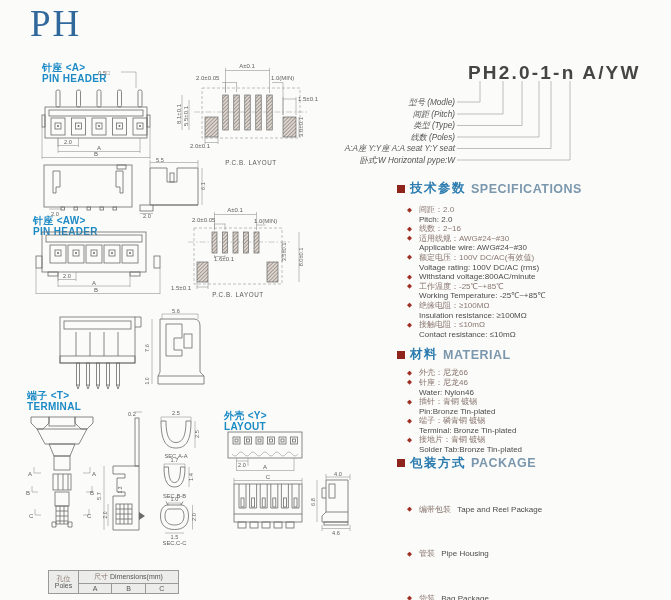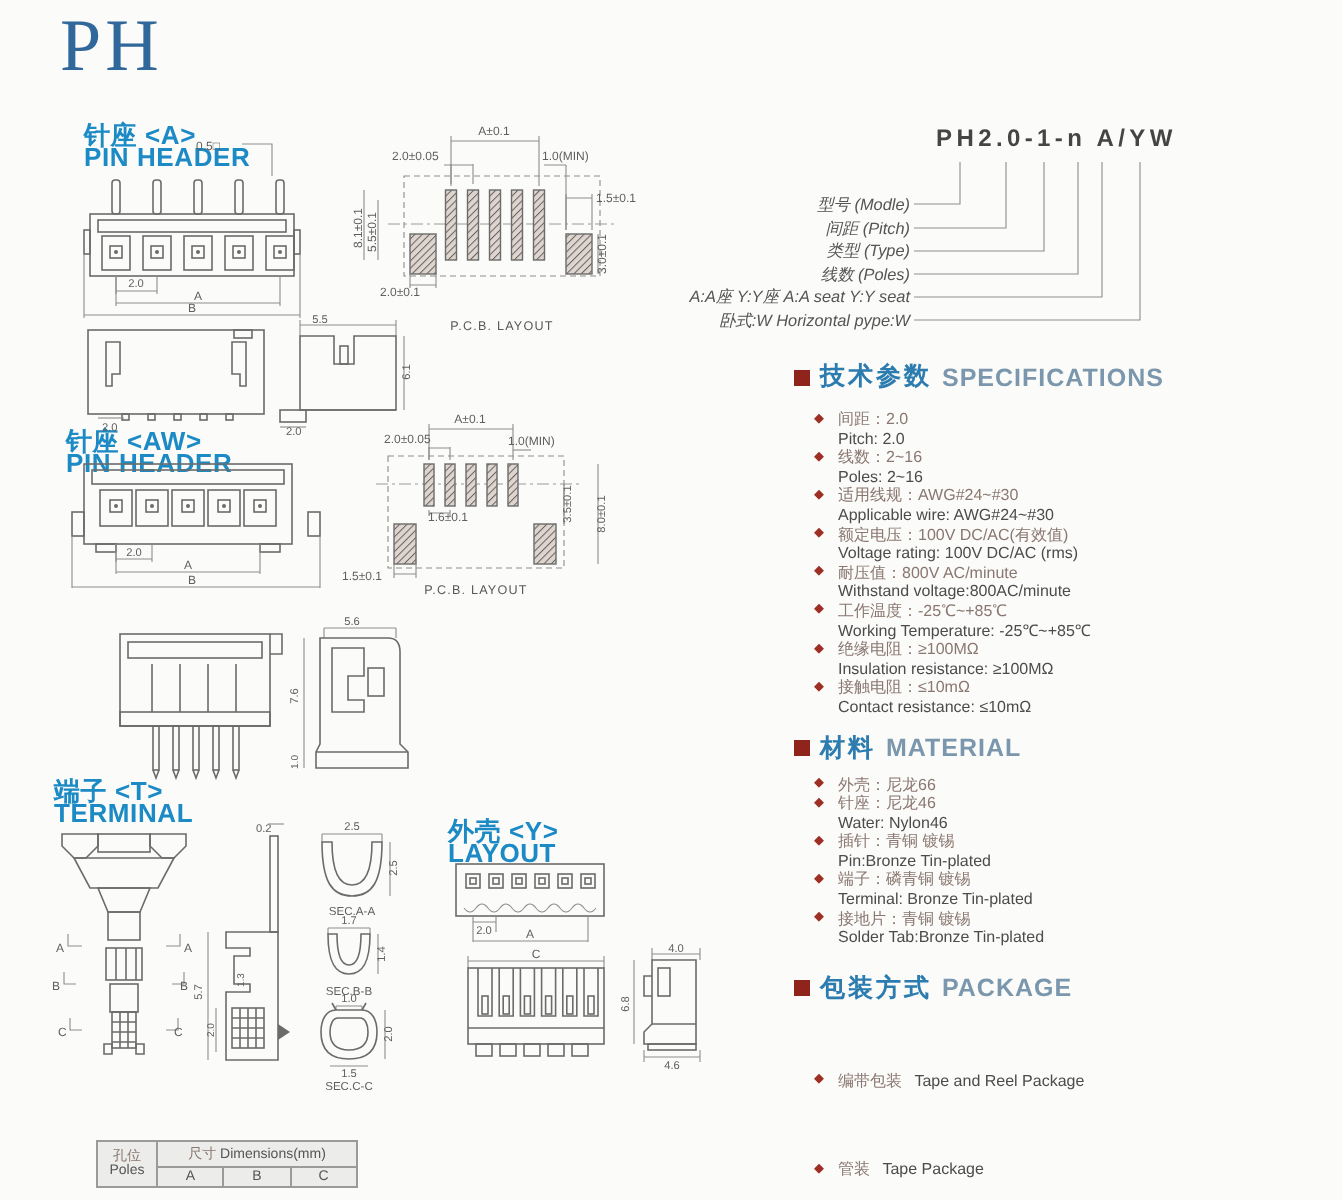--- a/index.html
+++ b/index.html
@@ -3,41 +3,41 @@
 <meta charset="utf-8">
 <style>
   * { margin:0; padding:0; box-sizing:border-box; }
   html,body { background:#ffffff; }
   body { font-family:"Liberation Sans", sans-serif; }
   .page { position:relative; width:671px; height:600px; background:#fbfbf9; overflow:hidden; margin:0 auto; }
   .abs { position:absolute; }
 
   .page-title { left:30px; top:2px; font-family:"Liberation Serif", serif; font-size:37px; color:#31689b; letter-spacing:2px; }
 
-  .sec-label { font-weight:bold; font-size:13px; line-height:10.5px; color:#1b8ac5; letter-spacing:.3px; white-space:nowrap; }
+  .sec-label { font-weight:bold; font-size:10px; line-height:10.5px; color:#1b8ac5; letter-spacing:.3px; white-space:nowrap; }
 
   
-  .partnum { left:468px; top:62px; font-size:12px; font-weight:bold; color:#454545; letter-spacing:2.2px; white-space:nowrap; }
+  .partnum { left:468px; top:62px; font-size:19px; font-weight:bold; color:#454545; letter-spacing:2.2px; white-space:nowrap; }
   .callouts { top:97px; right:216px; text-align:right; font-size:8.2px; line-height:11.6px; color:#555; white-space:nowrap;font-style:italic; }
 
   
   .spec-col { left:397px; top:180px; width:274px; }
   .sec-hdr { display:flex; align-items:center; gap:5px; font-weight:bold; font-size:12.5px; white-space:nowrap;text-align:center; }
   .sec-hdr .sq { width:8px; height:8px; background:#8e241b; flex:0 0 auto; }
   .sec-hdr .cn { color:#2c7cb0; letter-spacing:1.5px; }
   .sec-hdr .en { color:#7b97ad; letter-spacing:.5px; }
   .items { margin:8px 0 0 8px; }
   .spec-item { position:relative; padding-left:14px; font-size:8px; line-height:9.6px; white-space:nowrap; }
   .spec-item .dia { position:absolute; left:2px; top:-0.5px; color:#9e2f24; font-size:6.5px; }
   .spec-item .cn { color:#8a7770; }
   .spec-item .en { color:#4c4c4c; }
   .pkg .spec-item { line-height:12.6px;margin-top:32px; }
   .pkg .spec-item .cn { margin-right:4px; }
   .pkg .spec-item .en { display:inline; }
-  .mt-mat { margin-top:7px; } .mt-mat-items { margin-top:5px; } .mt-pkg { margin-top:12px; } .mt-pkg-items { margin-top:4px; }
+  .mt-mat { margin-top:7px; } .mt-mat-items { margin-top:5px; } .mt-pkg { } .mt-pkg-items { margin-top:4px; }
 
   
   .dwg { position:absolute; overflow:visible; }
   .dwg path, .dwg rect, .dwg line, .dwg polyline, .dwg circle { fill:none; stroke:#6b6b6b; stroke-width:.8; }
   .dwg .dl { stroke:#8d8d8d; stroke-width:.55; }
   .dwg .dash { stroke:#8d8d8d; stroke-width:.55; stroke-dasharray:3 2; }
   .dwg .cl { stroke:#9a9a9a; stroke-width:.5; stroke-dasharray:6 2 1.5 2; }
   .dwg .pad { fill:url(#hx); stroke:#6b6b6b; stroke-width:.7; }
   .dwg .dot { fill:#6b6b6b; stroke:none; }
   .dwg text { stroke:none; fill:#5f5f5f; font-size:6px; font-family:"Liberation Sans", sans-serif; }
@@ -474,39 +474,37 @@
 
         <div class="spec-item">
           <span class="dia">◆</span>
           <div class="cn">间距：2.0</div>
           <div class="en">Pitch: 2.0</div>
         </div>
 
         <div class="spec-item">
           <span class="dia">◆</span>
           <div class="cn">线数：2~16</div>
-          <div class="en">Poles: 2~16</div>
         </div>
 
         <div class="spec-item">
           <span class="dia">◆</span>
           <div class="cn">适用线规：AWG#24~#30</div>
           <div class="en">Applicable wire: AWG#24~#30</div>
         </div>
 
         <div class="spec-item">
           <span class="dia">◆</span>
           <div class="cn">额定电压：100V DC/AC(有效值)</div>
           <div class="en">Voltage rating: 100V DC/AC (rms)</div>
         </div>
 
 
         <div class="spec-item">
           <span class="dia">◆</span>
-          <div class="cn">耐压值：800V AC/minute</div>
           <div class="en">Withstand voltage:800AC/minute</div>
         </div>
 
         <div class="spec-item">
           <span class="dia">◆</span>
           <div class="cn">工作温度：-25℃~+85℃</div>
           <div class="en">Working Temperature: -25℃~+85℃</div>
         </div>
 
         <div class="spec-item">
@@ -568,21 +566,21 @@
 
         <div class="spec-item">
           <span class="dia">◆</span>
           <span class="cn">编带包装</span>
           <span class="en">Tape and Reel Package</span>
         </div>
 
         <div class="spec-item">
           <span class="dia">◆</span>
           <span class="cn">管装</span>
-          <span class="en">Tape Package</span>
+          <span class="en">Pipe Housing</span>
         </div>
 
         <div class="spec-item">
           <span class="dia">◆</span>
           <span class="cn">袋装</span>
           <span class="en">Bag Package</span>
         </div>
       </div>
   </div>
 

